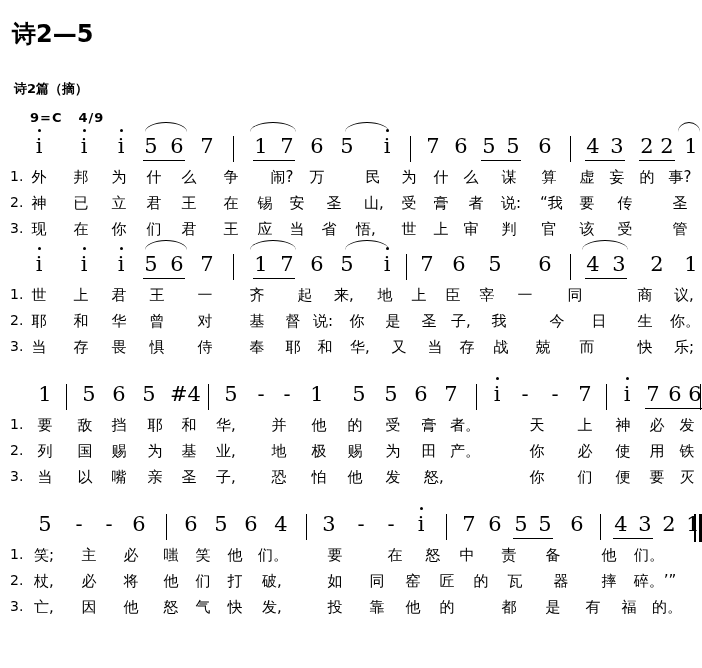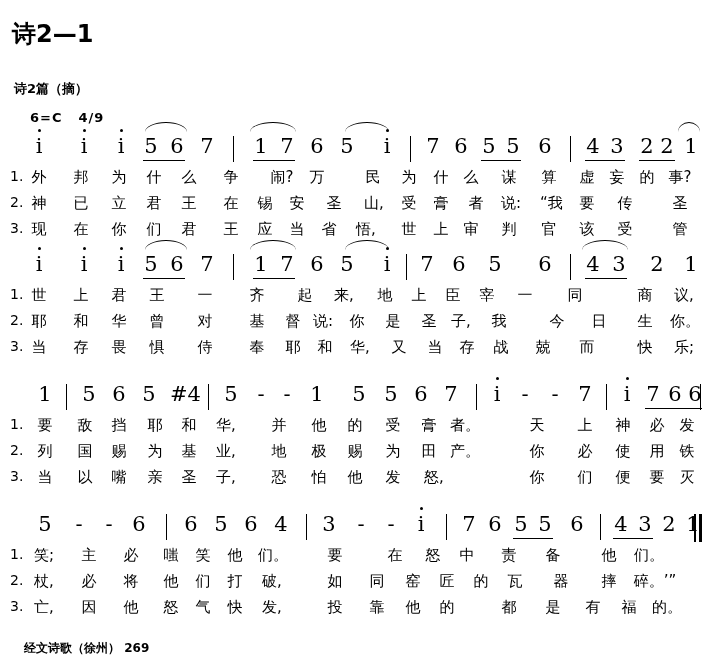--- a/index.html
+++ b/index.html
@@ -133,24 +133,24 @@
     left: 10px;
     top: 0;
     font-size: 14px;
   }
 </style>
 </head>
 <body>
 
 <div class="page">
 
-  <div class="hymn-number">诗2—1</div>
+  <div class="hymn-number">诗2—5</div>
   <div class="subtitle">诗2篇（摘）</div>
   <div class="keysig">
-    <span>6=C</span><span class="meter">4/9</span>
+    <span>9=C</span><span class="meter">4/9</span>
   </div>
 
   <div class="system" style="top:134px;">
     <div class="notes-row">
       <span class="n" style="left:30px; width:18px;">i</span>
       <span class="dot-above" style="left:38px; top:-5px;"></span>
       <span class="n" style="left:75px; width:18px;">i</span>
       <span class="dot-above" style="left:83px; top:-5px;"></span>
       <span class="n" style="left:112px; width:18px;">i</span>
       <span class="dot-above" style="left:120px; top:-5px;"></span>
@@ -525,14 +525,13 @@
       <span class="w" style="left:404px; width:18px;">他</span>
       <span class="w" style="left:438px; width:18px;">的</span>
       <span class="w" style="left:500px; width:18px;">都</span>
       <span class="w" style="left:544px; width:18px;">是</span>
       <span class="w" style="left:584px; width:18px;">有</span>
       <span class="w" style="left:620px; width:18px;">福</span>
       <span class="w" style="left:652px; width:28px;">的。</span>
     </div>
   </div>
 
-  <div class="footer">经文诗歌（徐州）  269</div>
 </div>
 
 </body></html>

